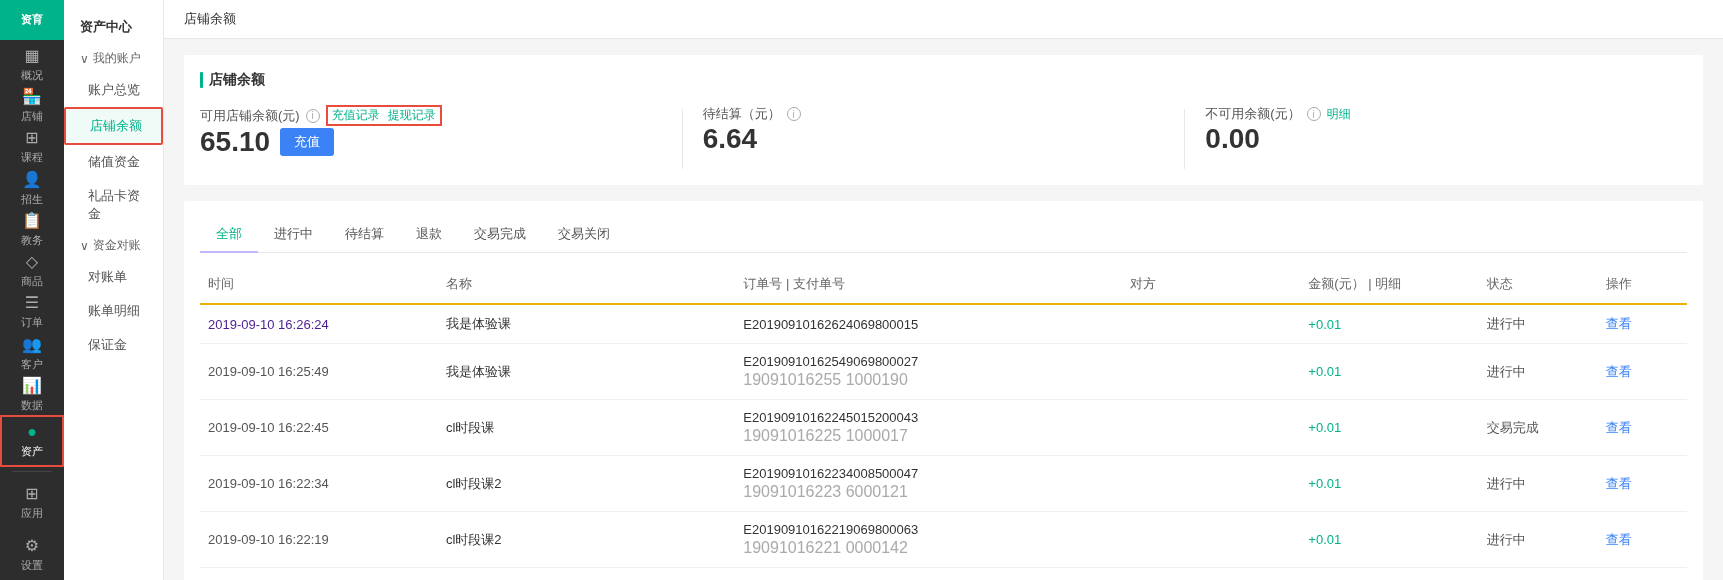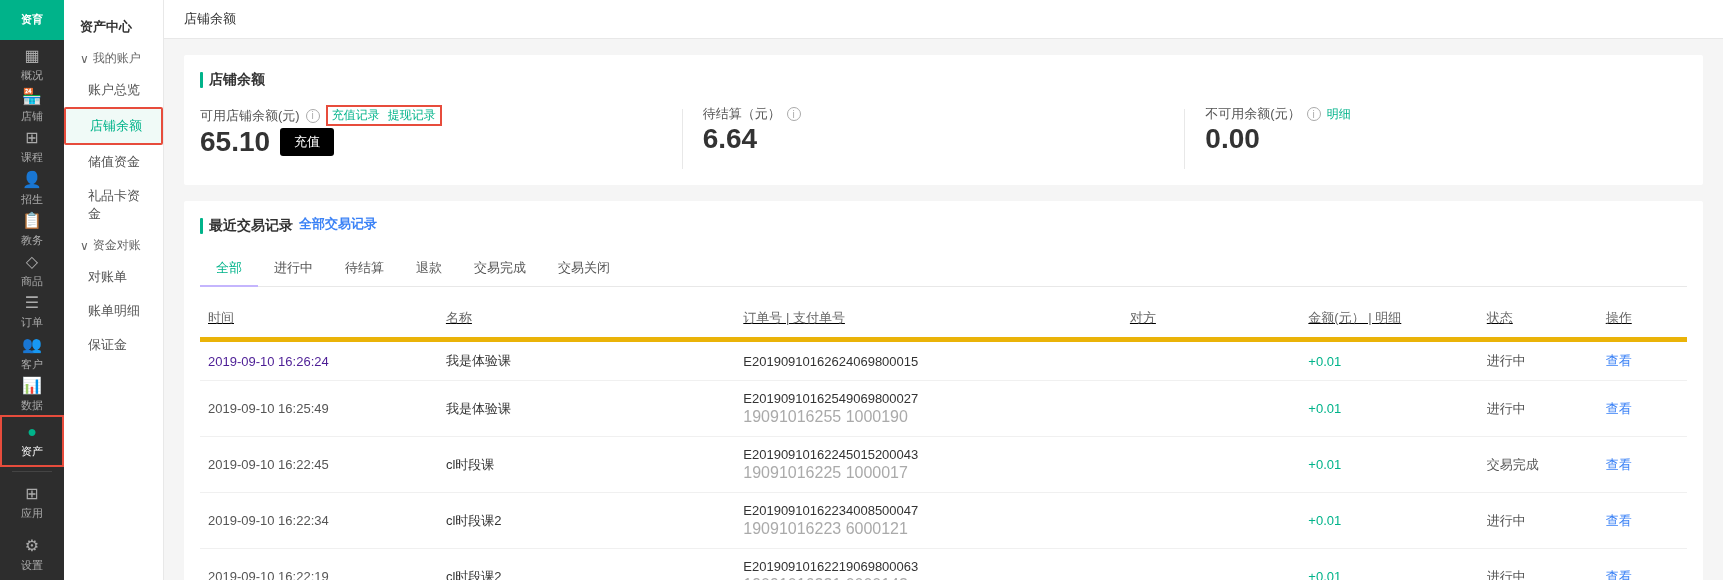--- a/index.html
+++ b/index.html
@@ -167,21 +167,21 @@
     }
     .balance-amount {
       font-size: 28px;
       font-weight: bold;
       color: #333;
       display: flex;
       align-items: center;
       gap: 10px;
     }
     .recharge-btn {
-      background: #000000;
+      background: #3b82f6;
       color: white;
       border: none;
       padding: 5px 14px;
       border-radius: 3px;
       font-size: 13px;
       cursor: pointer;
     }
     .pending-amount {
       font-size: 28px;
       font-weight: bold;
@@ -215,21 +215,21 @@
       margin-bottom: -1px;
     }
     .tab.active {
       color: #00b38a;
       border-bottom: 2px solid #c4b5fd;
     }
 
     
     .table-wrapper { width: 100%; }
     table { width: 100%; border-collapse: collapse; font-size: 13px; }
-    thead tr { border-bottom: 5px solid #eab308; text-decoration: underline; }
+    thead tr { border-bottom: 2px solid #eab308; }
     thead th {
       padding: 10px 8px;
       color: #666;
       font-weight: normal;
       text-align: left;
     }
     tbody tr { border-bottom: 1px solid #f0f0f0; }
     tbody td { padding: 10px 8px; color: #333; vertical-align: middle; }
     .order-num { color: #333; }
     .order-sub { color: #aaa; font-size: 16px; margin-top: 2px; }
@@ -369,24 +369,20 @@
             <span>不可用余额(元）</span>
             <span class="info-icon">i</span>
             <span class="link">明细</span>
           </div>
           <div class="unavailable-amount">0.00</div>
         </div>
       </div>
     </div>
 
     <div class="section">
-      <div class="section-title">
-        <span>最近交易记录</span>
-        <span class="view-all-link">全部交易记录</span>
-      </div>
       <div class="tabs">
         <div class="tab active">全部</div>
         <div class="tab">进行中</div>
         <div class="tab">待结算</div>
         <div class="tab">退款</div>
         <div class="tab">交易完成</div>
         <div class="tab">交易关闭</div>
       </div>
       <div class="table-wrapper">
         <table>

